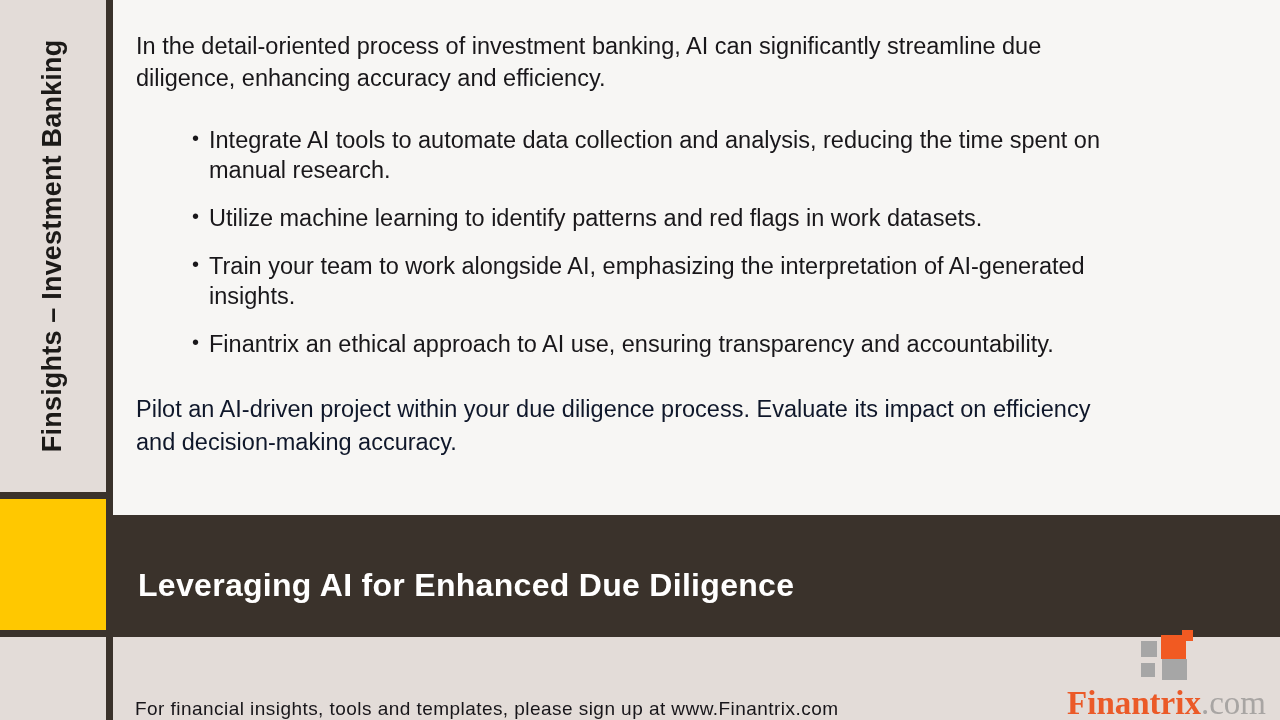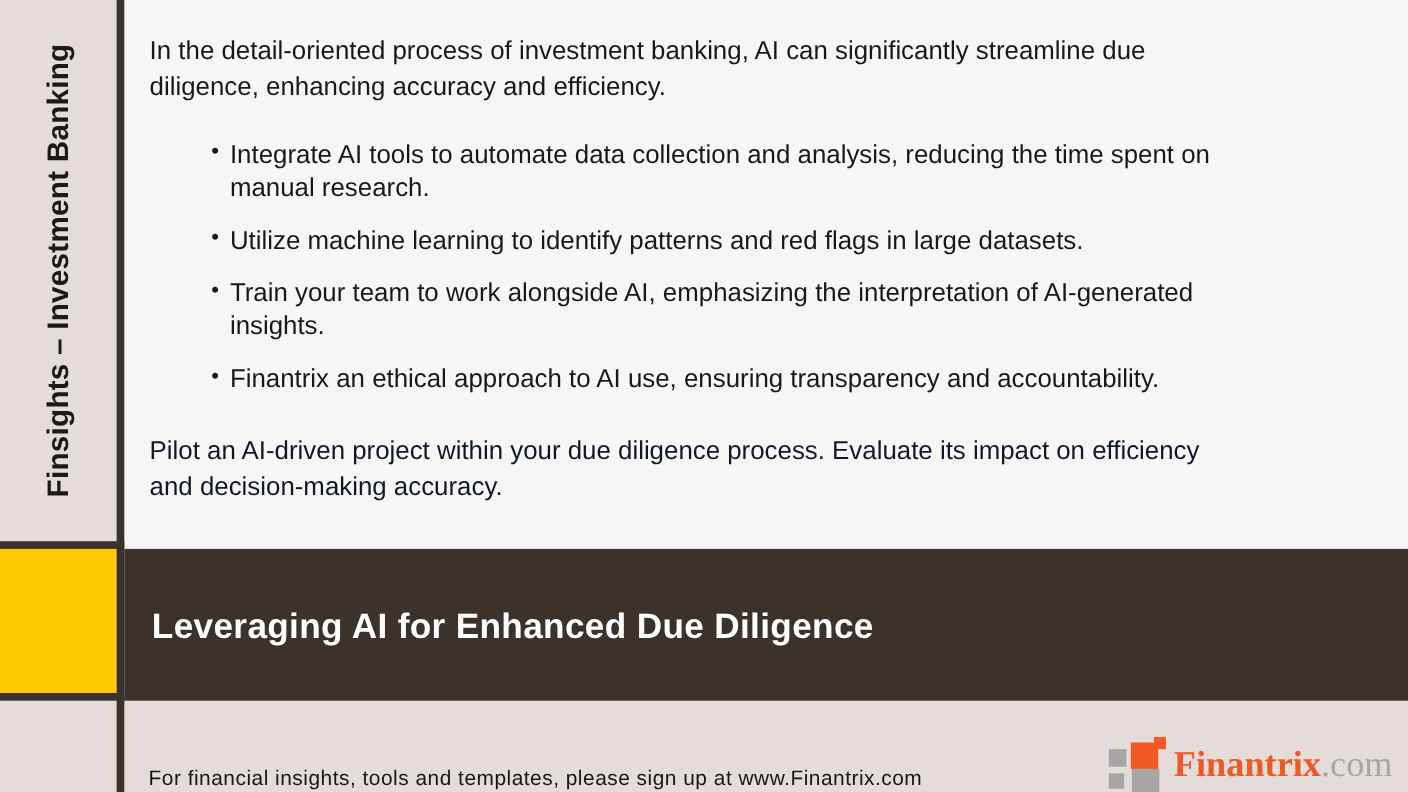--- a/index.html
+++ b/index.html
@@ -147,21 +147,21 @@
     line-height: 1.38;
     color: #0f172a;
     margin: 34px 0 0 0;
     max-width: 1000px;
   }
 
   
   .title-bar {
     position: absolute;
     left: 113px;
-    top: 499px;
+    top: 515px;
     width: 1167px;
     height: 141px;
     background: #3a322b;
     display: flex;
     align-items: center;
     box-sizing: border-box;
     padding-left: 25px;
   }
   .title-text {
     color: #ffffff;
@@ -187,20 +187,21 @@
     font-size: 19px;
     color: #18161a;
     letter-spacing: 0.45px;
     flex: 1;
   }
 
   .logo {
     display: flex;
     align-items: center;
     gap: 7px;
+    flex-direction: column;
   }
   .logo-mark {
     position: relative;
     width: 52px;
     height: 50px;
     flex: none;
   }
   .lm {
     position: absolute;
   }
@@ -247,21 +248,21 @@
 
     <p class="intro-para">In the detail-oriented process of investment banking, AI can significantly streamline due diligence, enhancing accuracy and efficiency.</p>
 
     <ul class="bullet-list">
       <li class="bullet-item">
         <span class="bullet-dot">•</span>
         <span>Integrate AI tools to automate data collection and analysis, reducing the time spent on manual research.</span>
       </li>
       <li class="bullet-item">
         <span class="bullet-dot">•</span>
-        <span>Utilize machine learning to identify patterns and red flags in large datasets.</span>
+        <span>Utilize machine learning to identify patterns and red flags in work datasets.</span>
       </li>
       <li class="bullet-item">
         <span class="bullet-dot">•</span>
         <span>Train your team to work alongside AI, emphasizing the interpretation of AI-generated insights.</span>
       </li>
       <li class="bullet-item">
         <span class="bullet-dot">•</span>
         <span>Finantrix an ethical approach to AI use, ensuring transparency and accountability.</span>
       </li>
     </ul>

